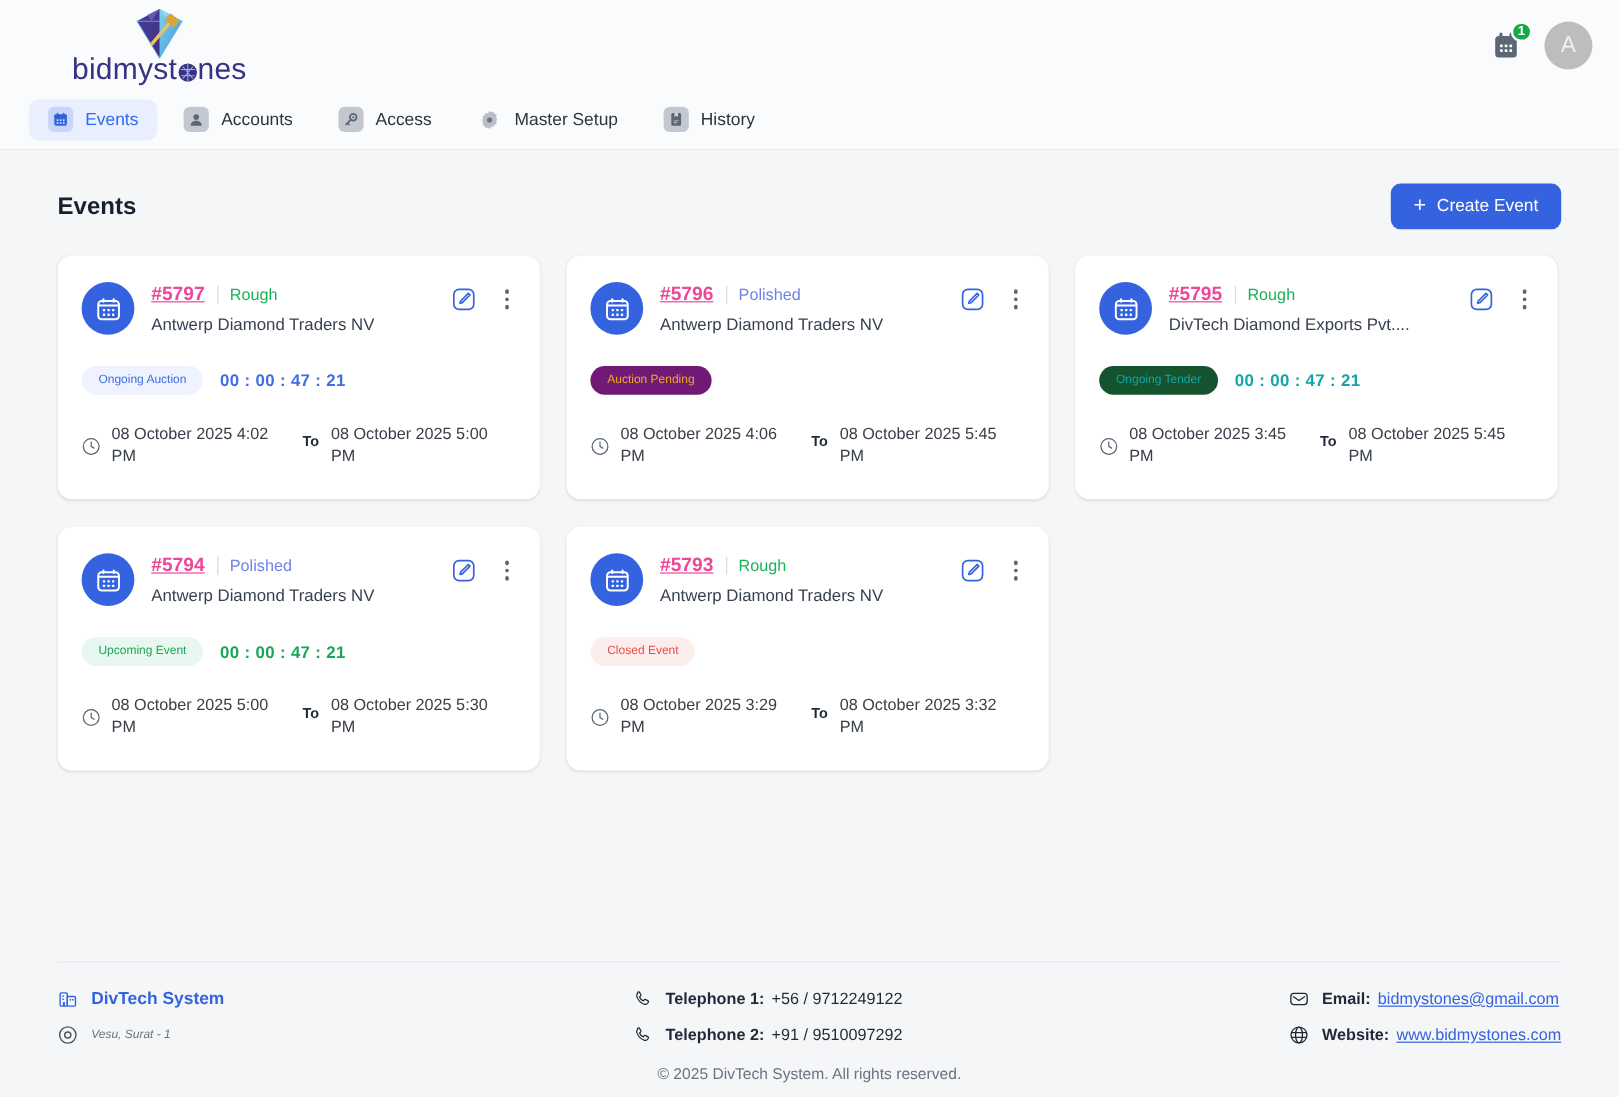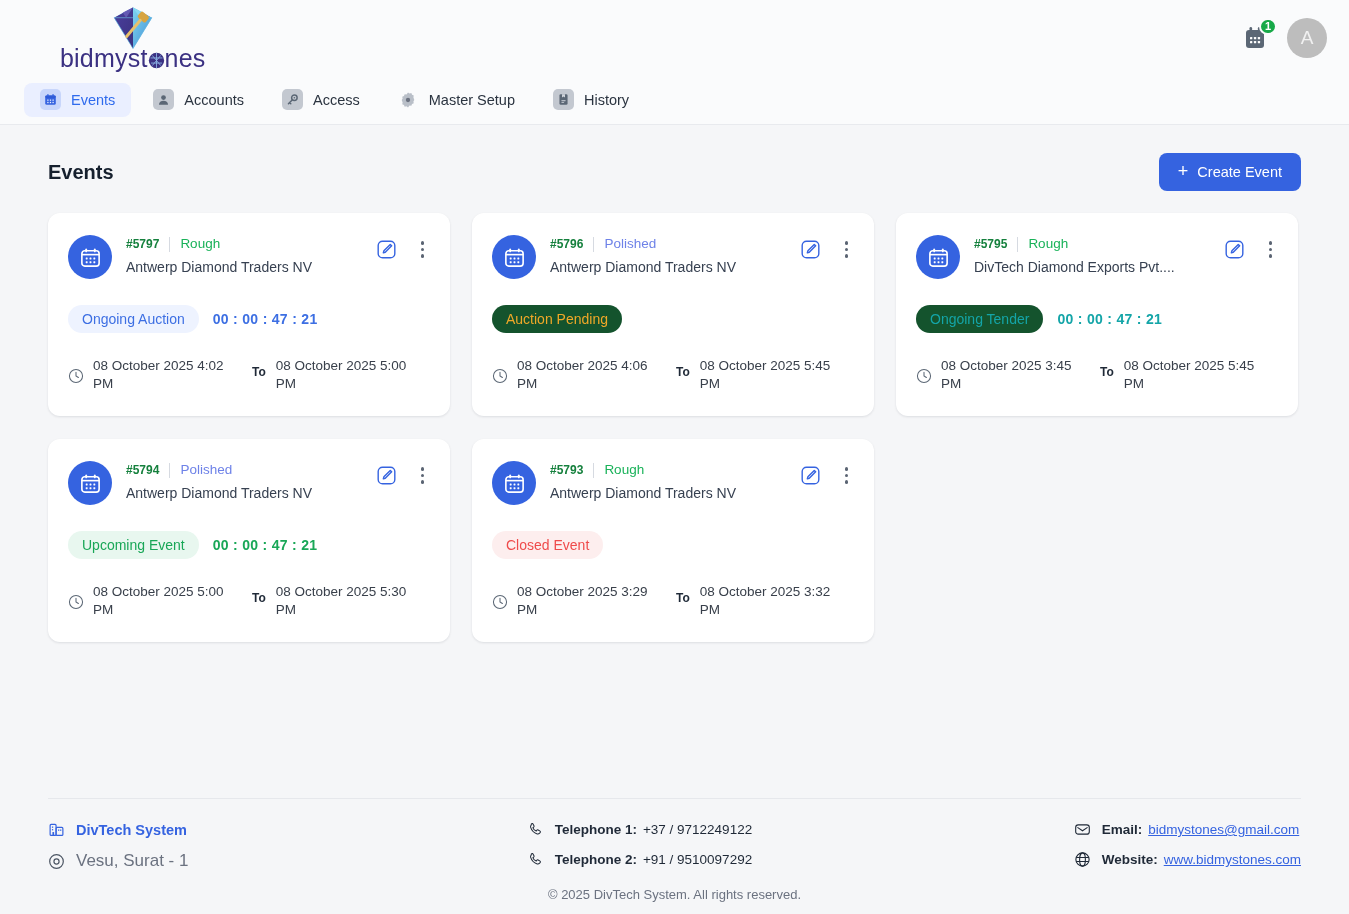--- a/index.html
+++ b/index.html
@@ -147,21 +147,21 @@
   .card-head { display: flex; align-items: flex-start; }
   .cal-badge {
     width: 44px; height: 44px;
     border-radius: 50%;
     background: #3563e0;
     display: flex; align-items: center; justify-content: center;
     flex: none;
   }
   .card-titles { margin-left: 14px; padding-top: 1px; min-width: 0; }
   .title-row { display: flex; align-items: center; gap: 10px; line-height: 1.2; }
-  .evt-id { font-size: 12px; font-weight: 700; color: #15803d; }
+  .evt-id { font-size: 16px; font-weight: 700; color: #ec4899; text-decoration: underline; }
   .sep { width: 1px; height: 15px; background: #d6dae1; }
   .evt-type { font-size: 13.5px; }
   .evt-type.rough { color: #19b259; }
   .evt-type.polished { color: #6e82e8; }
   .evt-company {
     font-size: 14px;
     color: #374151;
     margin-top: 7px;
     white-space: nowrap;
     overflow: hidden;
@@ -170,29 +170,29 @@
   }
   .card-actions { margin-left: auto; display: flex; align-items: center; gap: 18px; padding-top: 4px; }
   .icon-btn { cursor: pointer; display: flex; align-items: center; justify-content: center; }
   .kebab { display: flex; flex-direction: column; gap: 3px; cursor: pointer; padding: 2px 6px; }
   .kebab i { width: 3.5px; height: 3.5px; border-radius: 50%; background: #5b6473; display: block; }
 
   .status-row { display: flex; align-items: center; gap: 14px; margin-top: 26px; }
   .pill {
     border-radius: 999px;
     padding: 7px 14px;
-    font-size: 14px;
+    font-size: 10px;
     line-height: 1;
     white-space: nowrap;
   }
   .timer { font-size: 14px; font-weight: 700; letter-spacing: .3px; }
 
   .pill.blue   { background: #eef3ff; color: #3d6fe3; }
   .timer.blue  { color: #3d6fe3; }
-  .pill.amber  { background: #14532d; color: #f0a828; }
+  .pill.amber  { background: #701a75; color: #f0a828; }
   .pill.teal   { background: #14532d; color: #14a5a8; }
   .timer.teal  { color: #14a5a8; }
   .pill.green  { background: #e8f7ef; color: #19a757; }
   .timer.green { color: #19a757; }
   .pill.red    { background: #fdeeee; color: #ef4b4b; }
 
   .time-row { display: flex; align-items: flex-start; margin-top: 24px; gap: 10px; }
   .time-block { display: flex; align-items: center; gap: 9px; }
   .time-text { font-size: 13.5px; color: #39404b; line-height: 1.35; max-width: 145px; }
   .to-label { font-size: 12px; font-weight: 700; color: #1f2937; padding-top: 8px; margin-left: 4px; }
@@ -205,21 +205,21 @@
   .footer-inner {
     border-top: 1px solid #e6e8ec;
     display: flex;
     padding: 22px 0 16px 0;
   }
   .f-col { display: flex; flex-direction: column; gap: 13px; }
   .f-col.c1 { width: 490px; text-align: right; }
   .f-col.c2 { width: 560px; }
   .f-row { display: flex; align-items: center; gap: 11px; font-size: 13.5px; }
   .brand { color: #3563e0; font-weight: 700; font-size: 14.5px; }
-  .muted { color: #6b7280; font-size: 17px; }
+  .muted { color: #6b7280; font-size: 10px; font-style: italic; }
   .f-label { font-weight: 700; color: #1f2937; }
   .f-val { color: #1f2937; }
   .f-link { color: #3563e0; text-decoration: underline; }
   .copyright {
     text-align: center;
     font-size: 13px;
     color: #6b7280;
     padding-bottom: 12px;
   }
   svg { display: block; }
@@ -705,21 +705,21 @@
       </div>
 
       <div class="f-col c2">
         <div class="f-row">
           <span>
             <svg viewBox="0 0 20 20" width="17" height="17">
               <path d="M5.2 3.4c.7-.6 1.6-.4 2 .4l1 1.9c.3.6.2 1.2-.3 1.6l-.9.7c.6 1.7 2.1 3.2 3.8 3.8l.7-.9c.4-.5 1-.6 1.6-.3l1.9 1c.8.4 1 1.3.4 2l-.9 1c-.6.7-1.6.9-2.5.6-3.9-1.3-6.5-4-7.7-7.8-.3-.9-.1-1.8.6-2.5z" fill="none" stroke="#1f2937" stroke-width="1.2"></path>
             </svg>
           </span>
           <span class="f-label">Telephone 1:</span>
-          <span class="f-val" style="margin-left:-5px">+37 / 9712249122</span>
+          <span class="f-val" style="margin-left:-5px">+56 / 9712249122</span>
         </div>
         <div class="f-row">
           <span>
             <svg viewBox="0 0 20 20" width="17" height="17">
               <path d="M5.2 3.4c.7-.6 1.6-.4 2 .4l1 1.9c.3.6.2 1.2-.3 1.6l-.9.7c.6 1.7 2.1 3.2 3.8 3.8l.7-.9c.4-.5 1-.6 1.6-.3l1.9 1c.8.4 1 1.3.4 2l-.9 1c-.6.7-1.6.9-2.5.6-3.9-1.3-6.5-4-7.7-7.8-.3-.9-.1-1.8.6-2.5z" fill="none" stroke="#1f2937" stroke-width="1.2"></path>
             </svg>
           </span>
           <span class="f-label">Telephone 2:</span>
           <span class="f-val" style="margin-left:-5px">+91 / 9510097292</span>
         </div>

